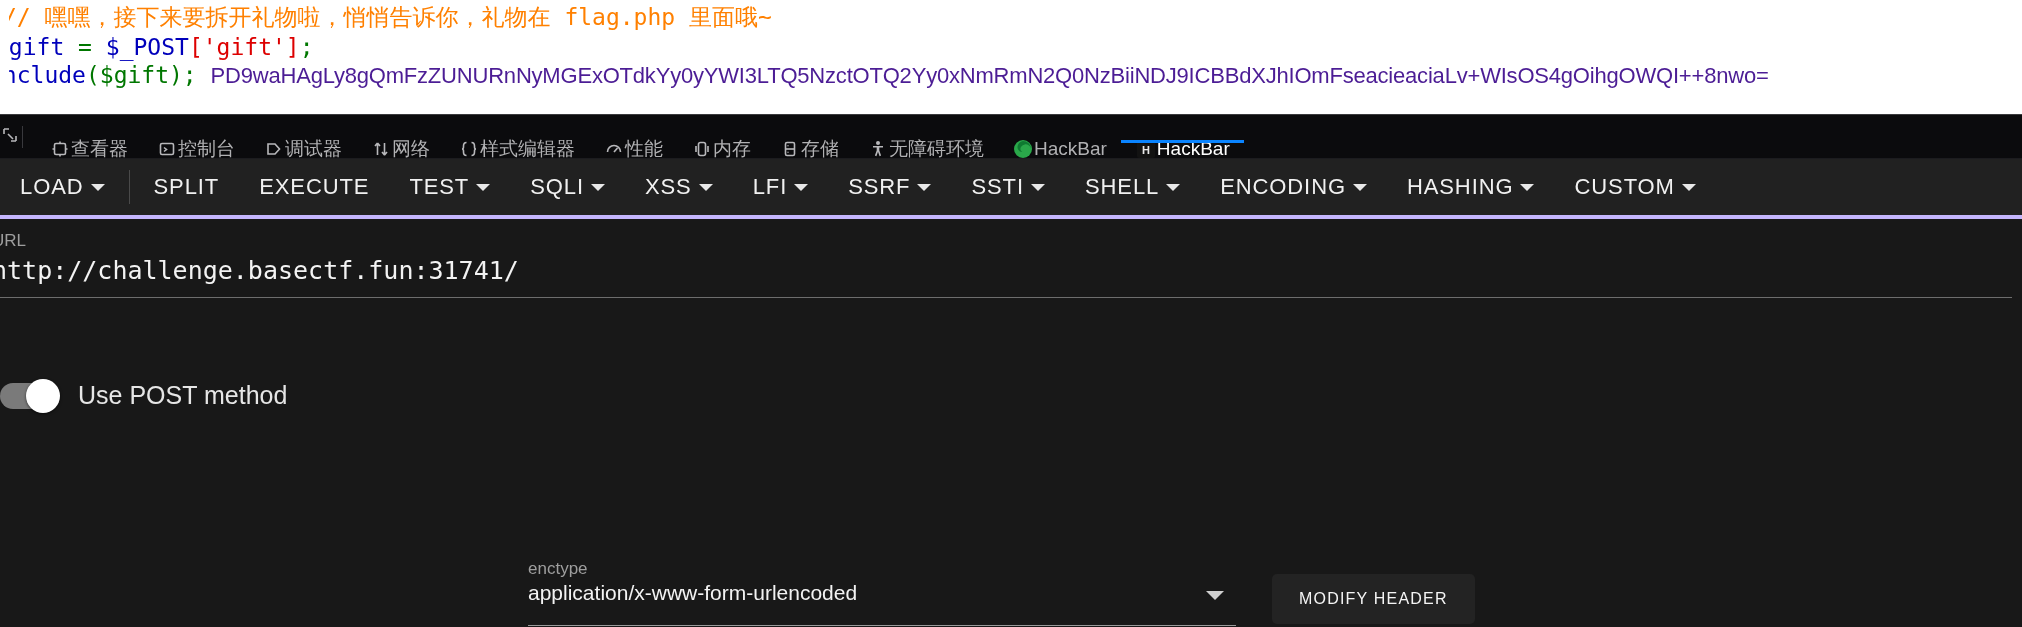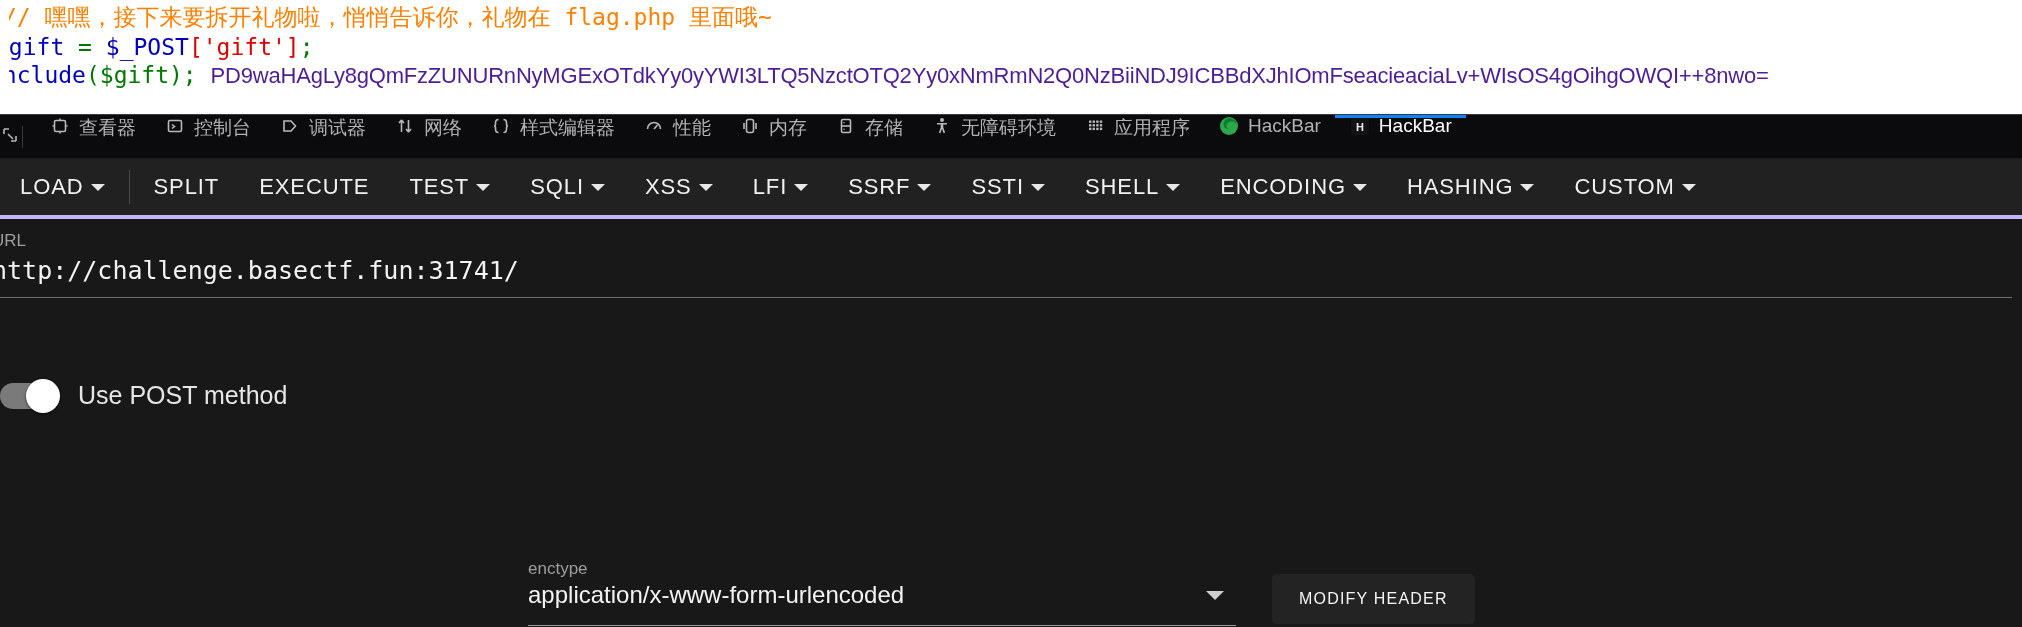--- a/index.html
+++ b/index.html
@@ -66,27 +66,28 @@
   .tb-left {
     display: flex; align-items: center;
     padding: 0 2px 0 0;
     color: #b8b8bb;
   }
   .tb-sep {
     width: 1px; height: 22px; background: #39393d;
     align-self: center; margin: 0 10px 0 2px;
   }
   .dt-tab {
-    display: flex; align-items: flex-start; gap: 8px;
+    display: flex; align-items: center; 
     padding: 0 14px;
     color: #b1b1b3;
     font-size: 19px;
     position: relative;
     white-space: nowrap;
     cursor: default;
+    margin-top: 25px;
   }
   .dt-tab .ico {
     width: 22px; height: 22px;
     display: inline-flex; align-items: center; justify-content: center;
     flex: 0 0 auto;
   }
   .dt-tab.active { color: #ffffff; }
   .dt-tab.active::before {
     content: "";
     position: absolute;
@@ -186,21 +187,21 @@
     font-size: 25px;
   }
   #enctype-block {
     position: absolute;
     left: 528px; top: 340px;
     width: 708px;
   }
   #enctype-label { position: absolute; left: 0; top: 0; }
   #enctype-value {
     position: absolute; left: 0; top: 22px;
-    color: #f3f3f3; font-size: 24px;
+    color: #f3f3f3; font-size: 21px;
     font-family: "Liberation Sans", sans-serif;
   }
   #enctype-caret {
     position: absolute; right: 12px; top: 32px;
     width: 0; height: 0;
     border-left: 9px solid transparent;
     border-right: 9px solid transparent;
     border-top: 9px solid #cfcfcf;
   }
   #enctype-underline {
@@ -340,39 +341,20 @@
           <span class="ico">
             <svg width="20" height="20" viewBox="0 0 20 20" fill="#b8b8bb" stroke="none">
               <circle cx="10" cy="4" r="2"></circle>
               <path d="M5 7h10v1.6H11.3v3l1.8 5-1.5.6L10 12.8 8.4 17.2l-1.5-.6 1.8-5v-3H5z"></path>
             </svg>
           </span>
           <span class="dt-label">无障碍环境</span>
         </div>
         <div class="dt-tab">
           <span class="ico">
-            <svg width="20" height="20" viewBox="0 0 20 20" fill="#b8b8bb" stroke="none">
-              <rect x="4" y="4.5" width="2.4" height="2.4"></rect>
-              <rect x="7.6" y="4.5" width="2.4" height="2.4"></rect>
-              <rect x="11.2" y="4.5" width="2.4" height="2.4"></rect>
-              <rect x="14.8" y="4.5" width="2.4" height="2.4"></rect>
-              <rect x="4" y="8.1" width="2.4" height="2.4"></rect>
-              <rect x="7.6" y="8.1" width="2.4" height="2.4"></rect>
-              <rect x="11.2" y="8.1" width="2.4" height="2.4"></rect>
-              <rect x="14.8" y="8.1" width="2.4" height="2.4"></rect>
-              <rect x="4" y="11.7" width="2.4" height="2.4"></rect>
-              <rect x="7.6" y="11.7" width="2.4" height="2.4"></rect>
-              <rect x="11.2" y="11.7" width="2.4" height="2.4"></rect>
-              <rect x="14.8" y="11.7" width="2.4" height="2.4"></rect>
-            </svg>
-          </span>
-          <span class="dt-label">应用程序</span>
-        </div>
-        <div class="dt-tab">
-          <span class="ico">
             <svg width="22" height="22" viewBox="0 0 22 22">
               <circle cx="11" cy="11" r="9" fill="#2aa84a"></circle>
               <path d="M11 3c4 0 7.5 3.2 7.8 7-1.2-2.6-3.6-4-6-3.6-2.2.4-3.6 2-4.2 3.4-.6 1.6.2 3.4 1.8 4-1.8.2-3.6-.8-4.4-2.6C4.6 8.4 6.6 3.6 11 3z" fill="#0f7a31"></path>
             </svg>
           </span>
           <span class="dt-label">HackBar</span>
         </div>
         <div class="dt-tab active">
           <span class="ico">
             <svg width="22" height="22" viewBox="0 0 22 22">

